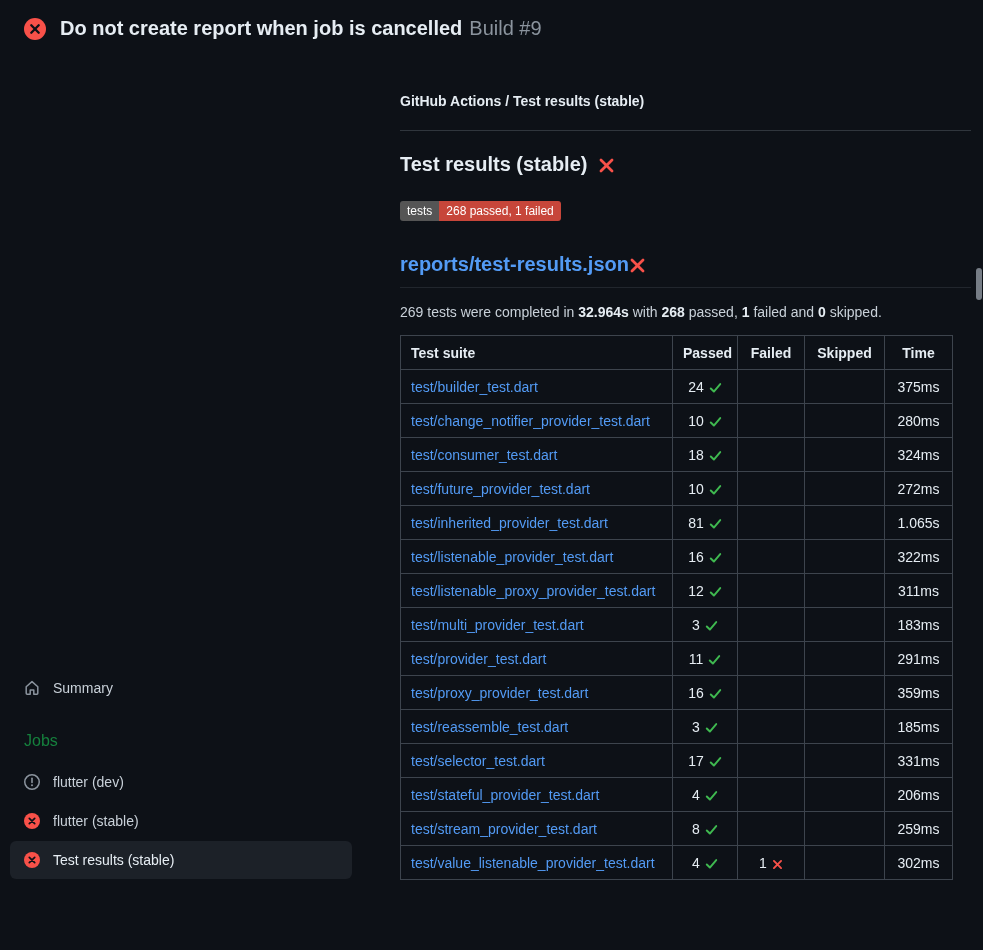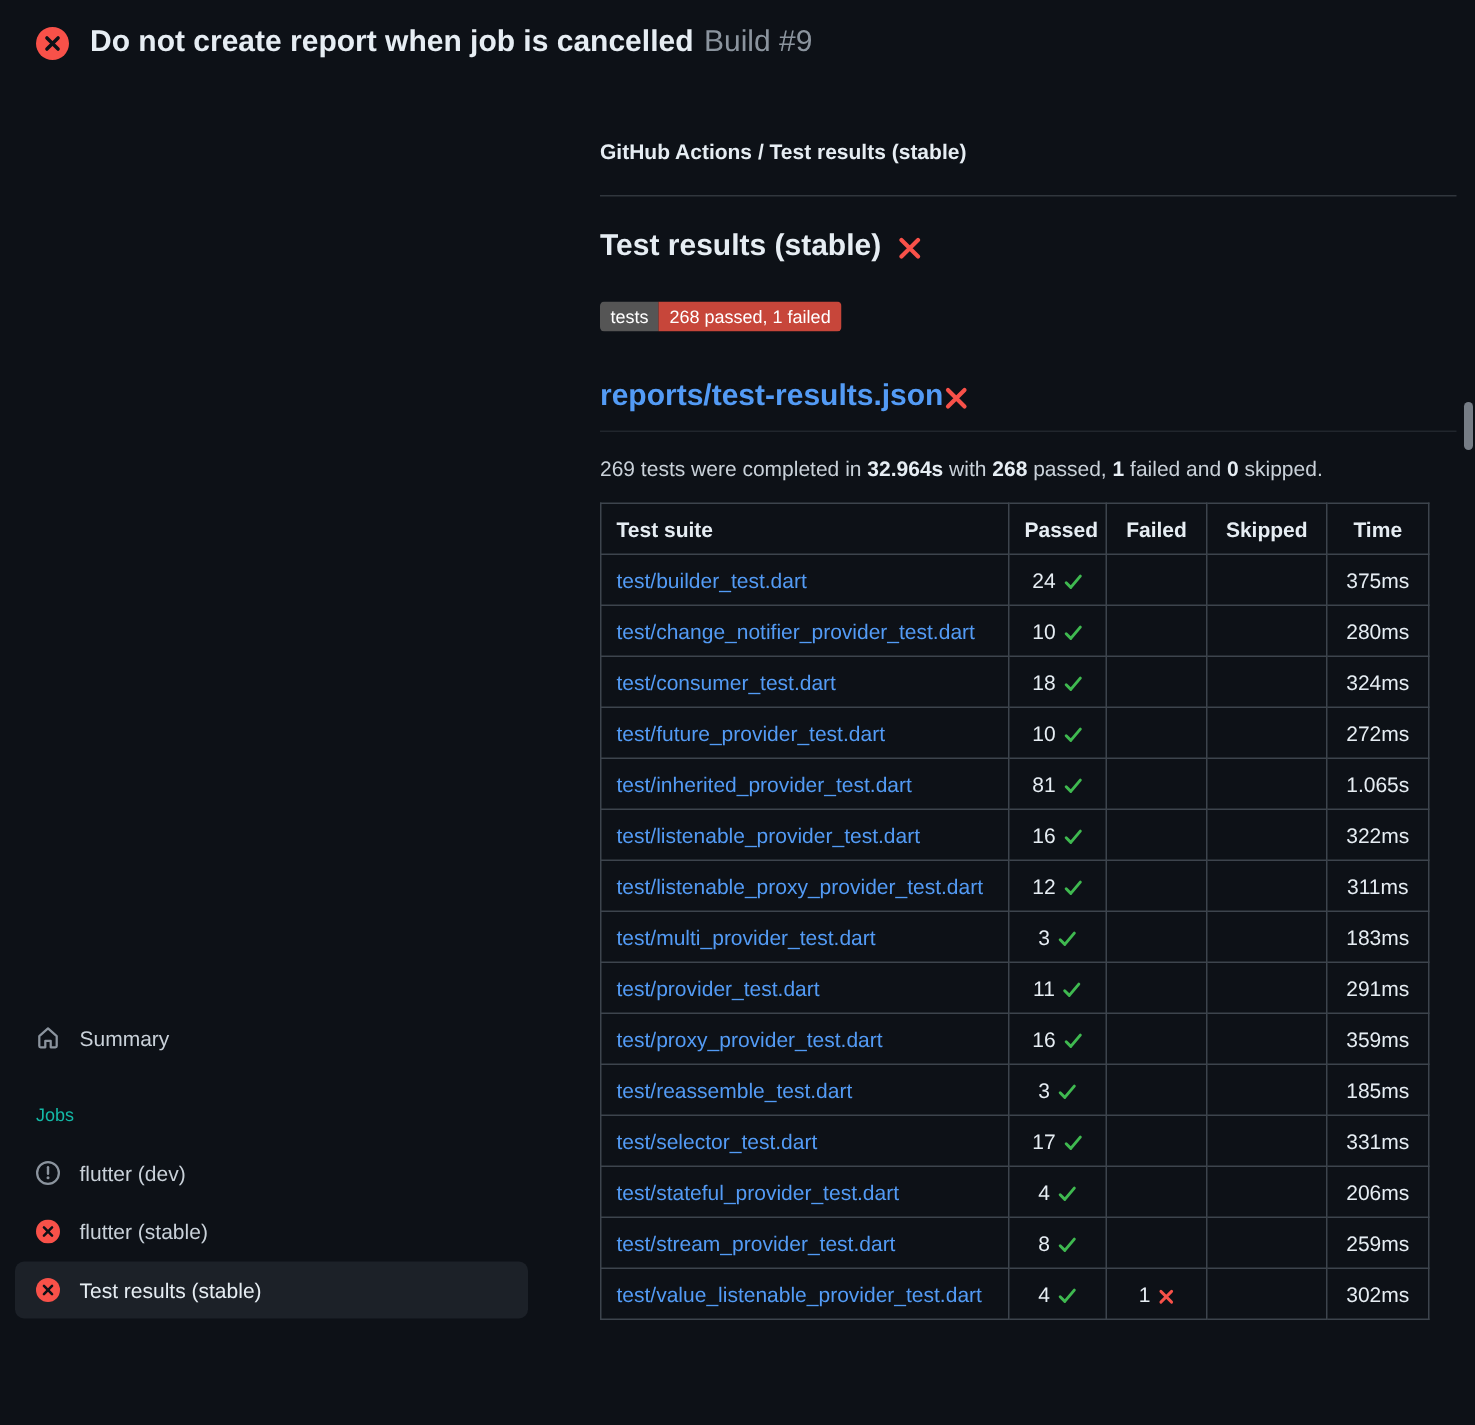--- a/index.html
+++ b/index.html
@@ -13,21 +13,21 @@
   .top .status-icon{width:22px;height:22px;margin-right:14px;flex:none;display:inline-flex;}
   .top h1{margin:0;font-size:20px;font-weight:700;color:#e6edf3;line-height:25px;}
   .top .build{color:#8b949e;font-weight:400;margin-left:7px;}
   
   .content{display:flex;align-items:flex-end;}
   .sidebar{width:362px;flex:none;padding:14px 0 0 10px;box-sizing:border-box;}
   .side-item{display:flex;align-items:center;gap:13px;width:342px;padding:11px 14px;
     border-radius:6px;font-size:14px;color:#c9d1d9;margin-bottom:1px;cursor:pointer;box-sizing:border-box;}
   .side-item .icon{width:16px;height:16px;flex:none;display:inline-flex;}
   .side-item.selected{background:#1c2128;color:#e6edf3;}
-  .jobs-label{color:#14b8a6;font-size:12px;padding:24px 14px 13px 14px;}
+  .jobs-label{color:#15803d;font-size:16px;padding:24px 14px 13px 14px;}
   .main{flex:1;padding:36px 12px 0 38px;box-sizing:border-box;min-width:0;}
   .breadcrumb{font-size:14px;font-weight:700;color:#e6edf3;line-height:17px;}
   .status-line{font-size:12px;color:#8b949e;margin-top:5px;line-height:14px;}
   .divider{height:1px;background:#30363d;margin-top:20px;}
   .section-title{display:flex;align-items:center;gap:11px;margin:20px 0 0;font-size:20px;
     font-weight:700;color:#e6edf3;line-height:26px;}
   .x-icon{display:inline-flex;flex:none;margin-top:2px;}
   .badge-row{margin-top:24px;}
   .badge{display:inline-flex;font-size:12px;line-height:18px;border-radius:3px;overflow:hidden;color:#ffffff;}
   .badge-label{background:#555555;padding:1px 7px;}

